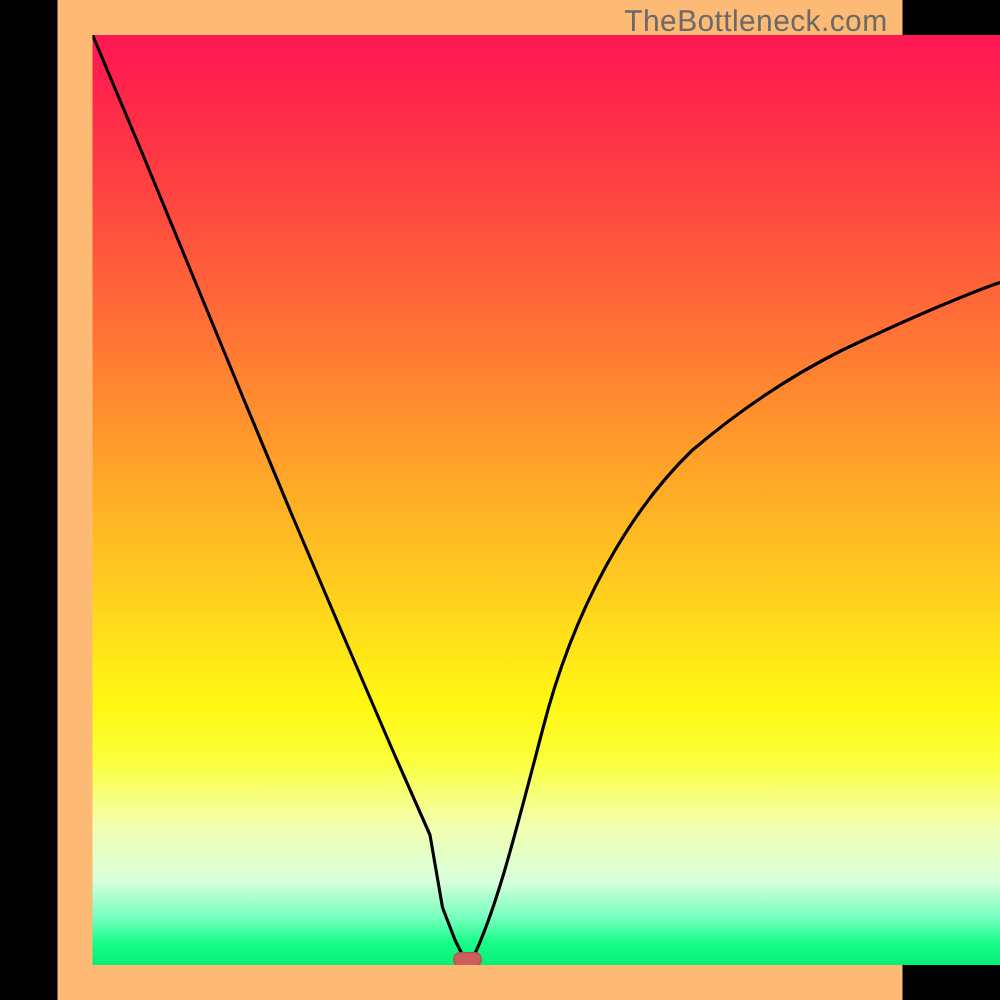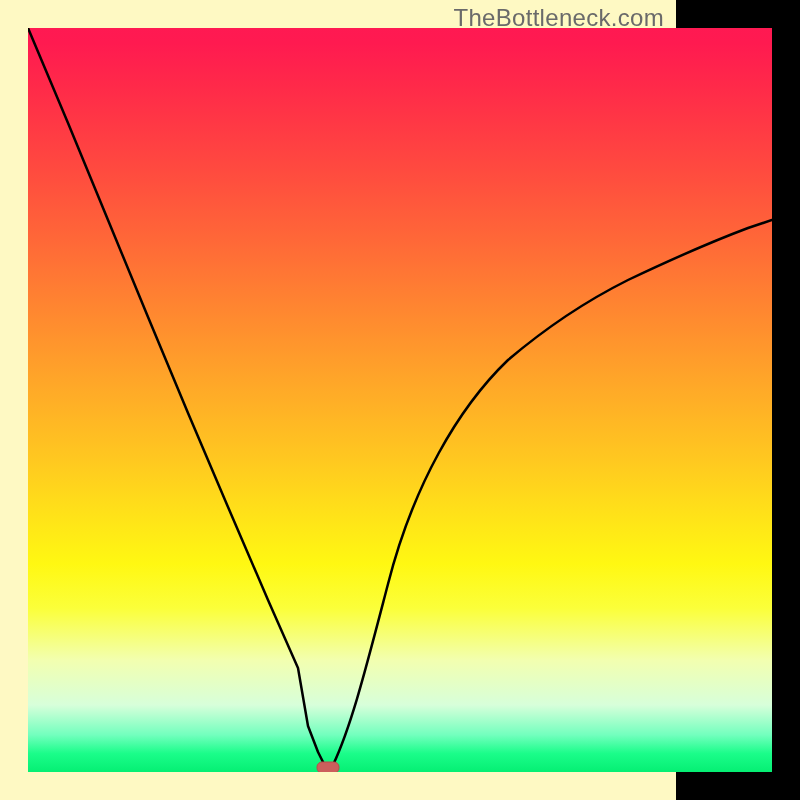--- a/index.html
+++ b/index.html
@@ -8,21 +8,22 @@
     width: 800px;
     height: 800px;
     background: #000;
     overflow: hidden;
     font-family: Arial, Helvetica, sans-serif;
   }
   .outer {
     position: relative;
     width: 676px;
     height: 800px;
-    background: #fef9c3;
+    background: #fdba74;
+    margin-left: 46px;
   }
   .watermark {
     position: absolute;
     top: 4px;
     right: 12px;
     color: #6a6a6a;
     font-size: 24px;
     font-weight: 400;
     letter-spacing: 0.3px;
     z-index: 5;

